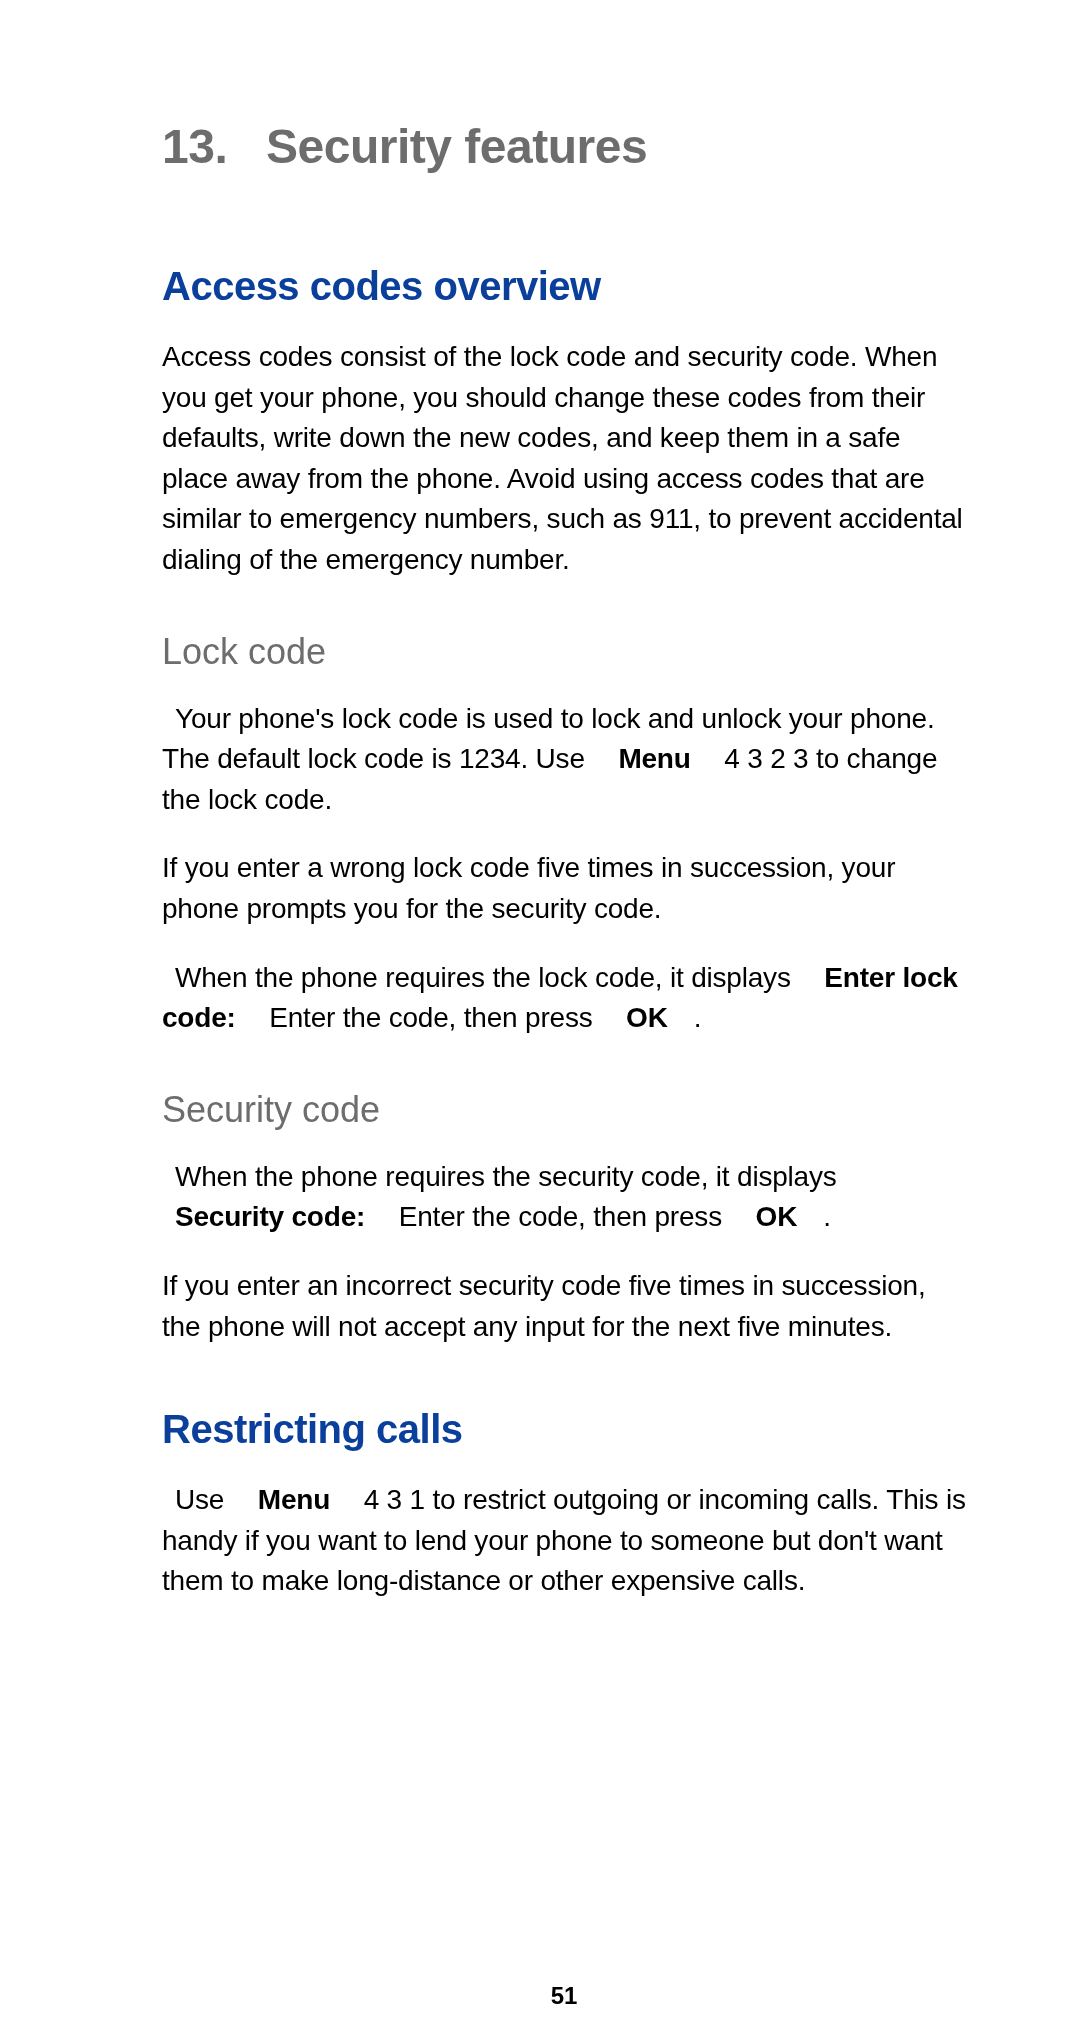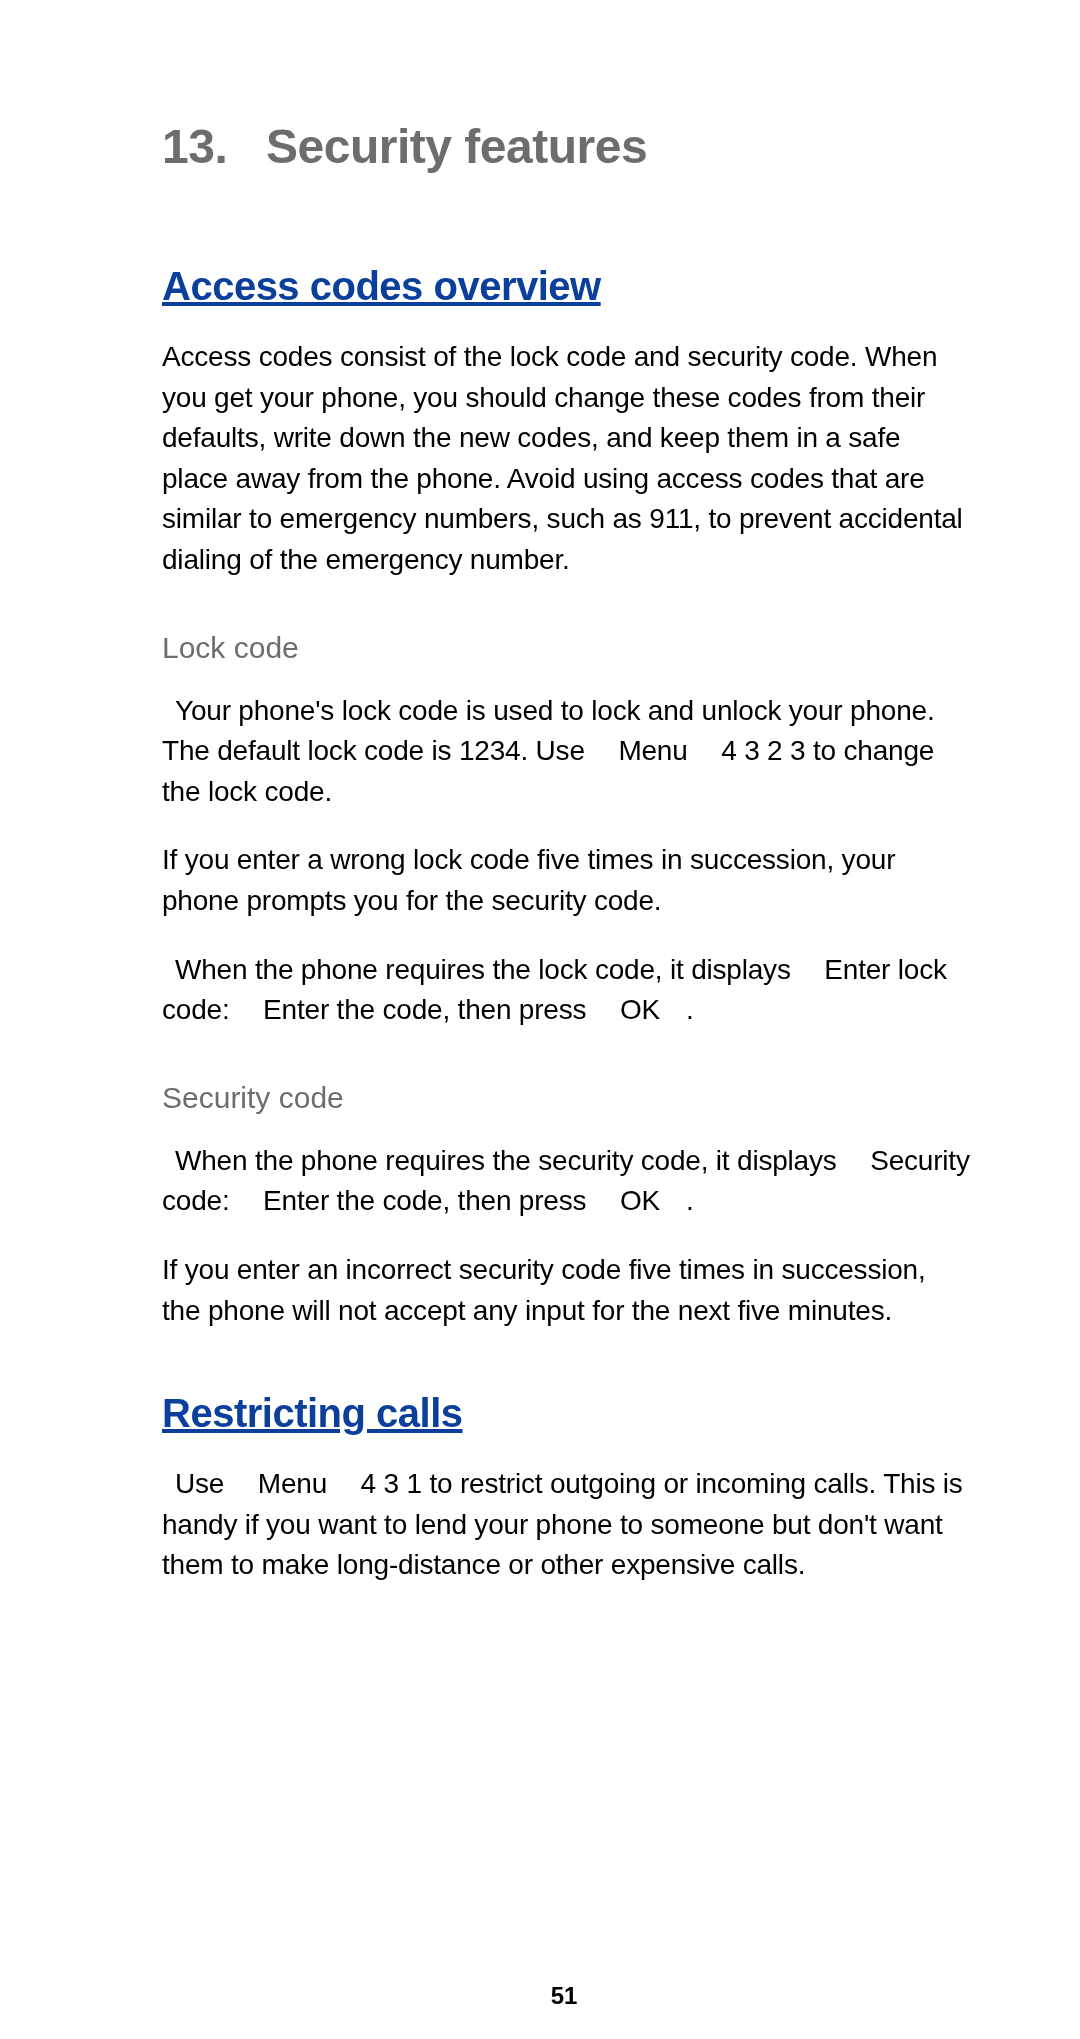--- a/index.html
+++ b/index.html
@@ -22,38 +22,37 @@
       color: #6d6d6d;
       margin-bottom: 90px;
       letter-spacing: -0.5px;
     }
     .section-title {
       font-size: 40px;
       font-weight: bold;
       color: #0a3f9b;
       margin-bottom: 28px;
       letter-spacing: -0.5px;
-      text-decoration: underline;
     }
     .subsection-title {
-      font-size: 30px;
+      font-size: 36px;
       font-weight: normal;
       color: #6d6d6d;
       margin-top: 50px;
       margin-bottom: 26px;
     }
     p {
       font-size: 28px;
       line-height: 1.45;
       color: #000000;
       margin-bottom: 28px;
       letter-spacing: -0.2px;
     }
     .bold {
-      font-weight: normal;
+      font-weight: bold;
       text-align: center;
     }
     .section-block {
       margin-bottom: 60px;
     }
     .page-number {
       position: absolute;
       bottom: 42px;
       left: 0;
       right: 4px;

